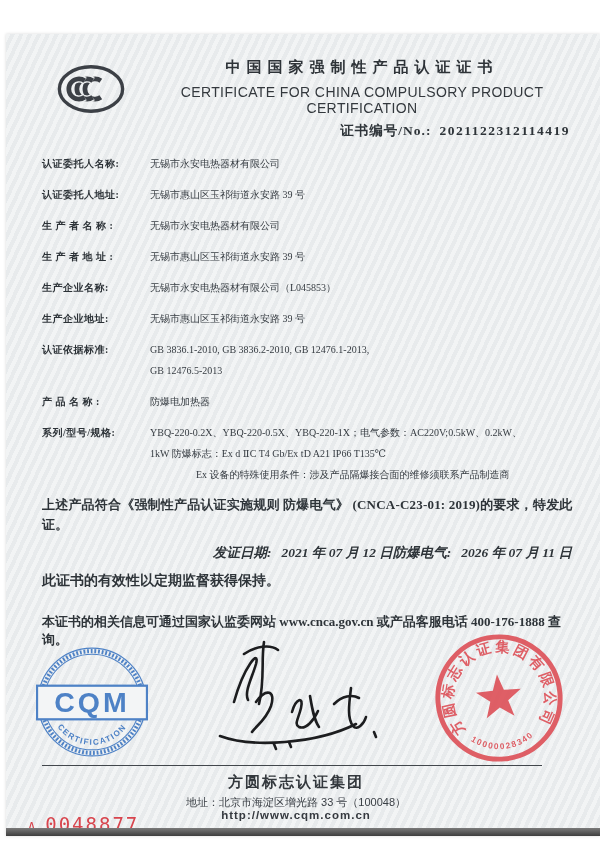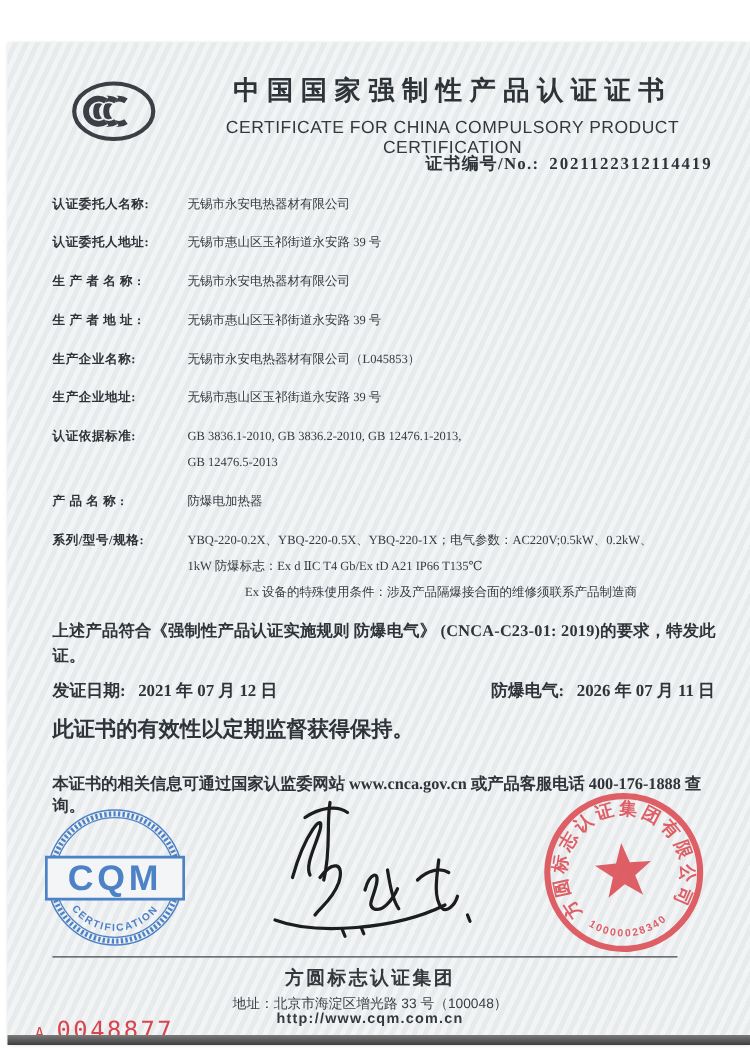--- a/index.html
+++ b/index.html
@@ -11,39 +11,39 @@
     position:absolute;left:6px;top:34px;width:594px;height:802px;
     background:#edeff0;
     background-image:repeating-linear-gradient(115deg,rgba(255,255,255,0.30) 0 4px,rgba(213,219,223,0.22) 4px 8px);
     box-shadow:0 0 3px rgba(0,0,0,0.15);
   }
   .scan-edge{position:absolute;left:0;bottom:0;width:100%;height:8px;
     background:linear-gradient(#7a7a7a,#3e3e3e);}
   
   .ccc-logo{position:absolute;left:50px;top:26px;width:70px;height:58px;}
   .title-block{position:absolute;left:126px;right:8px;top:24px;text-align:center;}
-  .title-zh{font-size:21px;font-weight:700;letter-spacing:6px;color:#2e3338;
+  .title-zh{font-size:15px;font-weight:700;letter-spacing:6px;color:#2e3338;
     font-family:"Liberation Sans","DejaVu Sans",sans-serif;}
   .title-en{margin-top:7px;font-size:14px;letter-spacing:0.4px;color:#33383d;
     font-family:"Liberation Sans","DejaVu Sans",sans-serif;}
   .certno{position:absolute;top:88px;right:30px;font-size:13.5px;color:#2e3439;}
   .certno .lbl{font-weight:700;letter-spacing:1px;}
   .certno .num{font-weight:600;letter-spacing:1.5px;margin-left:8px;}
   
   .content{position:absolute;left:36px;right:26px;top:119px;color:#363c42;}
   .row{display:flex;margin-bottom:10px;}
   .flabel{flex:0 0 108px;font-weight:700;white-space:pre;font-size:10px;
     color:#2c3237;letter-spacing:0.5px;line-height:21px;}
   .fval{flex:1;font-size:10px;line-height:21px;font-weight:500;}
   .fval .indent{margin-left:46px;}
   .statement{margin-top:8px;font-size:13px;font-weight:600;letter-spacing:0.2px;line-height:20px;color:#2e3439;}
-  .dates{display:flex;justify-content:space-between;margin-top:9px;font-size:13.5px;padding-right:2px;color:#2e3439;}
+  .dates{display:flex;justify-content:flex-end;margin-top:9px;font-size:13.5px;padding-right:2px;color:#2e3439;font-style:italic;}
   .dates .lbl{font-weight:700;}
   .dates .val{margin-left:10px;font-weight:600;}
-  .note1{margin-top:10px;font-size:17px;font-weight:600;color:#2e3439;}
+  .note1{margin-top:10px;font-size:14px;font-weight:600;color:#2e3439;}
   .note2{margin-top:23px;font-size:13px;font-weight:600;color:#2e3439;}
   
   .cqm-logo{position:absolute;left:30px;top:612px;width:112px;height:112px;}
   .signature{position:absolute;left:198px;top:598px;width:215px;height:135px;}
   .seal{position:absolute;left:424px;top:594px;width:138px;height:140px;z-index:3;}
   .footer-rule{position:absolute;left:36px;top:731px;width:500px;height:0;
     border-top:1.6px solid #42474c;}
   .footer-org{position:absolute;left:0;top:739px;width:580px;text-align:center;
     font-size:15px;font-weight:700;letter-spacing:2px;color:#33383d;
     font-family:"Liberation Sans","DejaVu Sans",sans-serif;}

